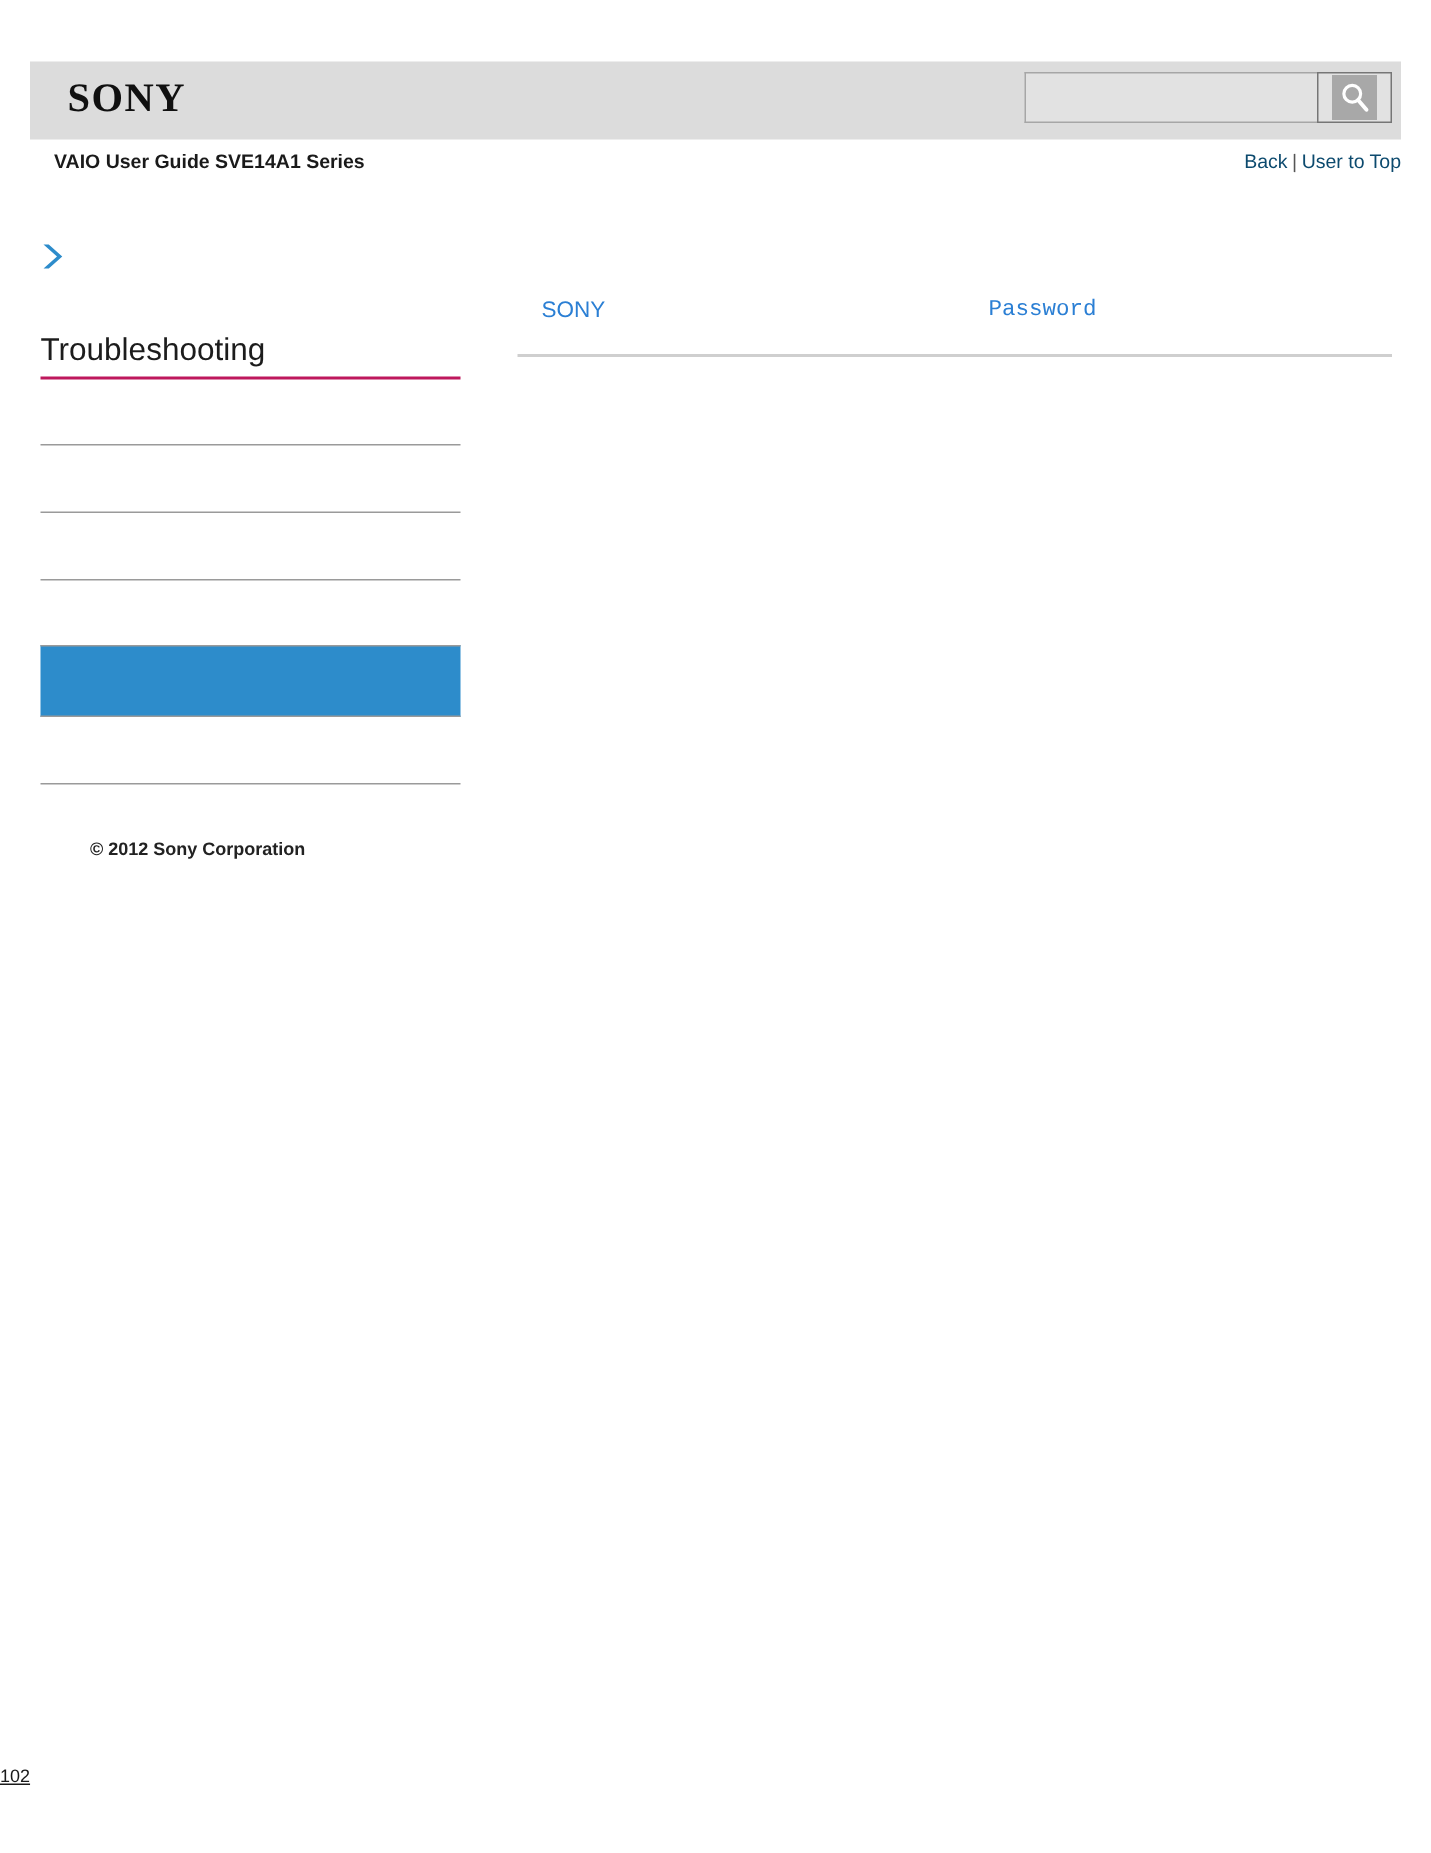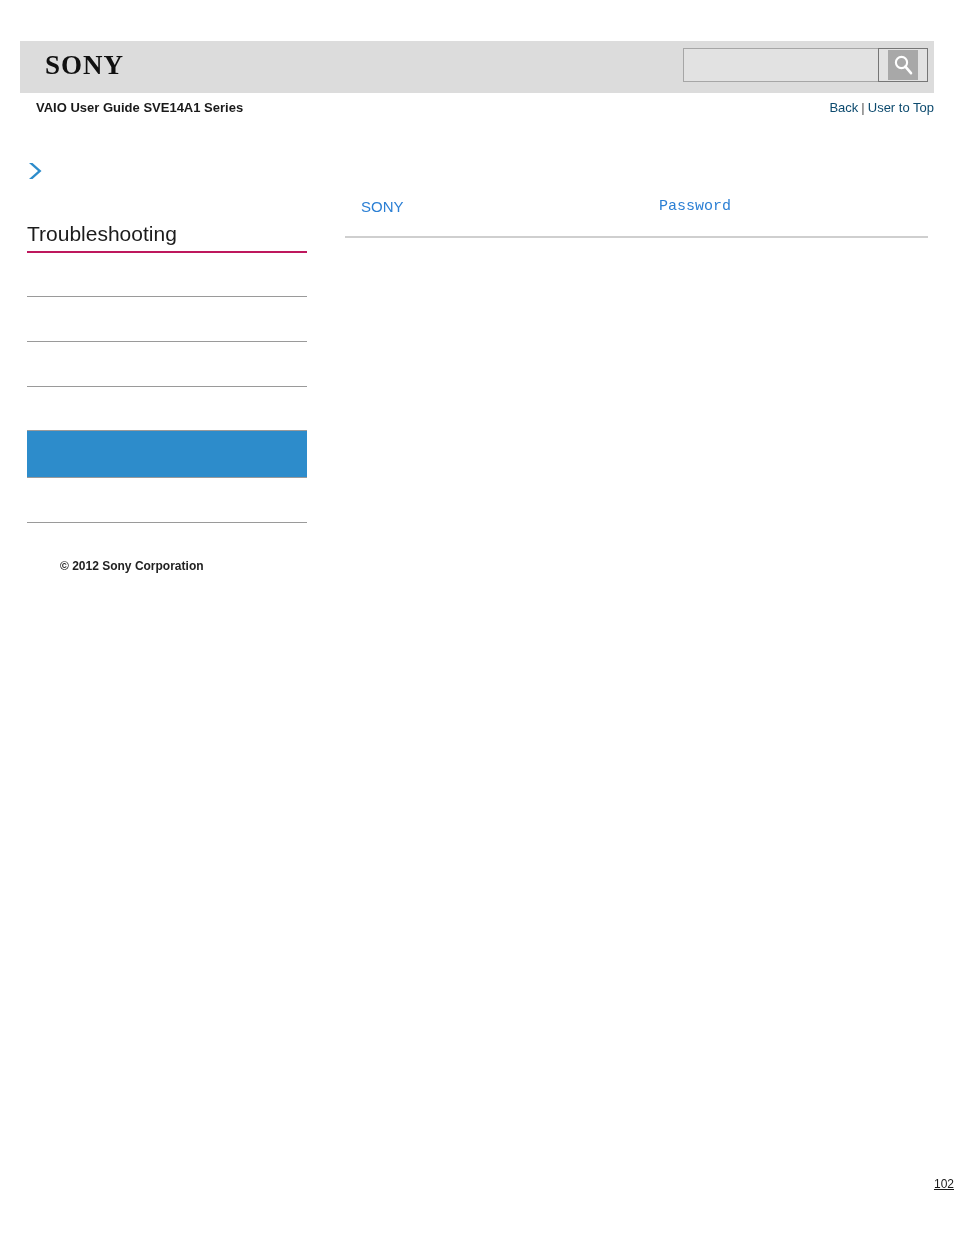--- a/index.html
+++ b/index.html
@@ -214,21 +214,21 @@
     height: 2px;
     background: #cfcfcf;
   }
 
   
   .page-number {
     position: absolute;
     left: 0;
     top: 1177px;
     width: 954px;
-    text-align: right;
+    text-align: left;
     font-size: 12px;
     color: #1a1a1a;
     text-decoration: underline;
   }
 </style>
 </head>
 <body>
 
 <div class="header-bar">
   <div class="sony-logo">SONY</div>

